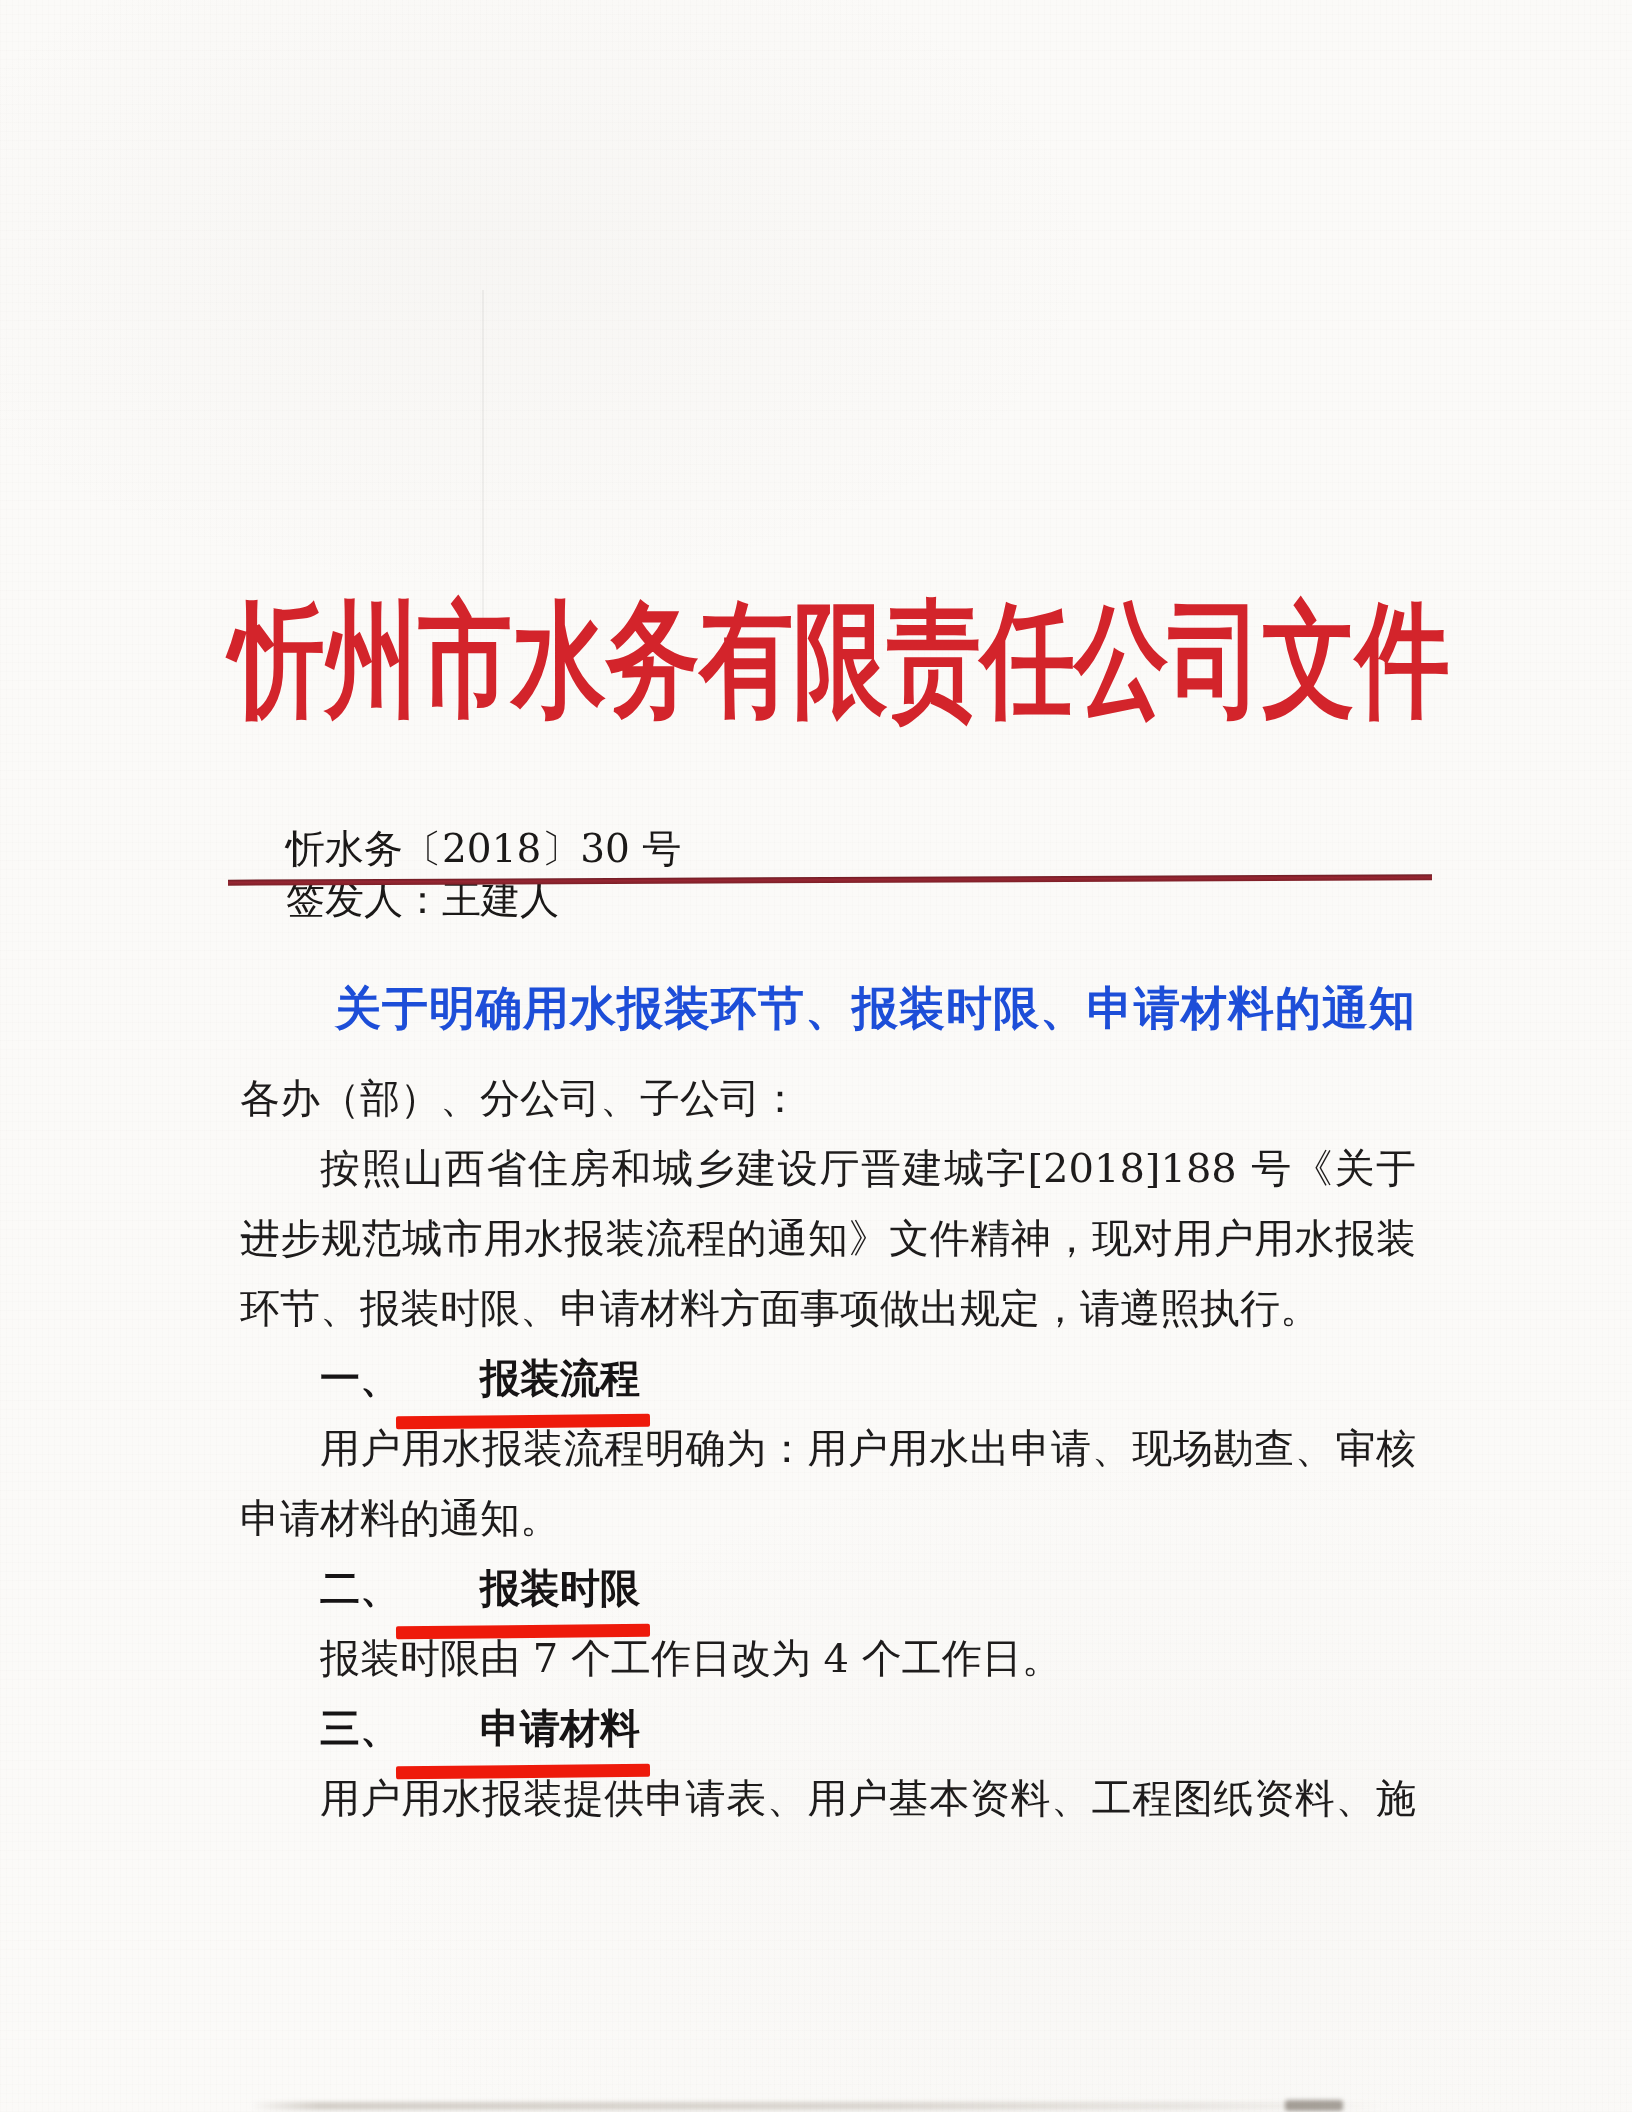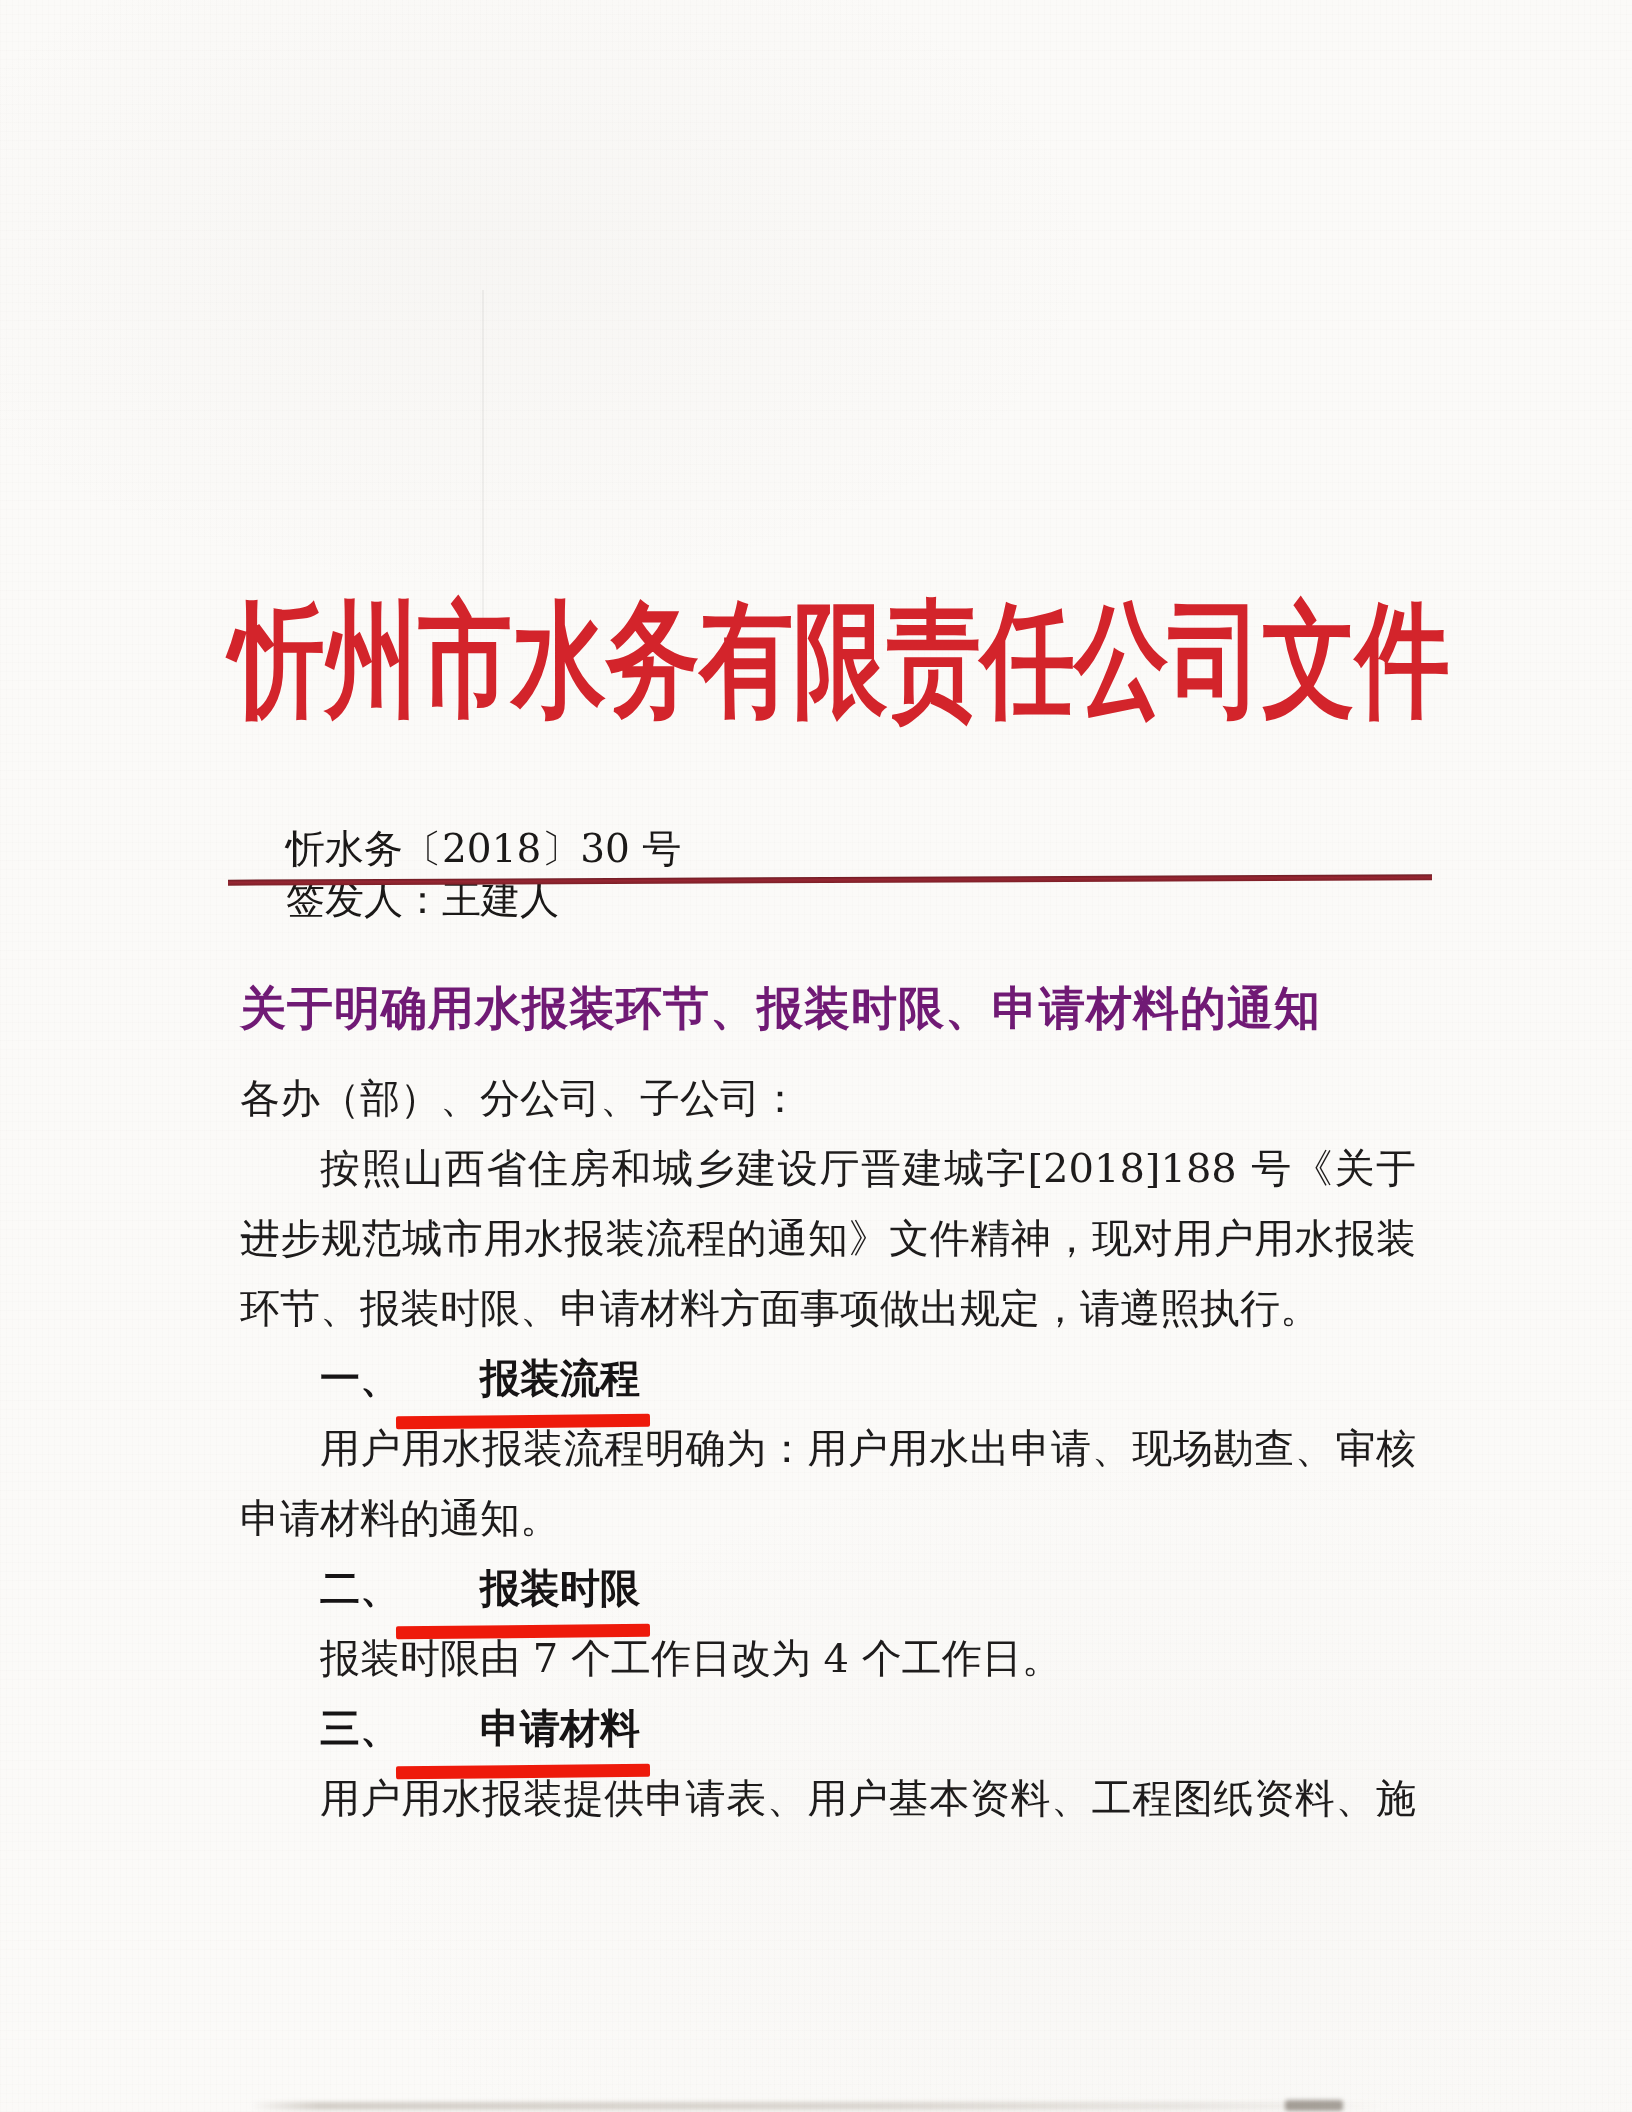--- a/index.html
+++ b/index.html
@@ -58,25 +58,25 @@
     position: absolute;
     top: 877px; left: 228px;
     width: 1204px; height: 6px;
     background: linear-gradient(to bottom, #6e1c24, #972632 45%, #7c1f27);
     transform: rotate(-0.25deg);
   }
 
   .doc-title {
     position: absolute;
     top: 978px; left: 240px; width: 1176px;
-    text-align: left;
+    text-align: right;
     font-size: 46px;
     font-weight: bold;
     letter-spacing: 1px;
-    color: #701a75;
+    color: #1d4ed8;
   }
 
   
   .doc-body {
     position: absolute;
     top: 1063px; left: 240px; width: 1176px;
     font-size: 40px;
     line-height: 70px;
     color: #1e1c1c;
   }

